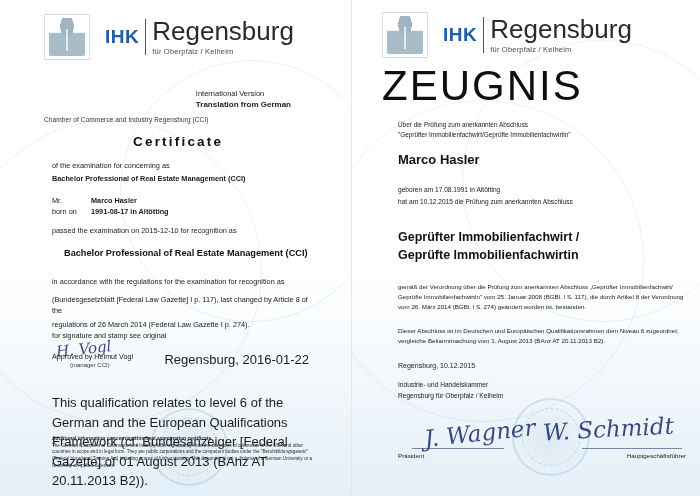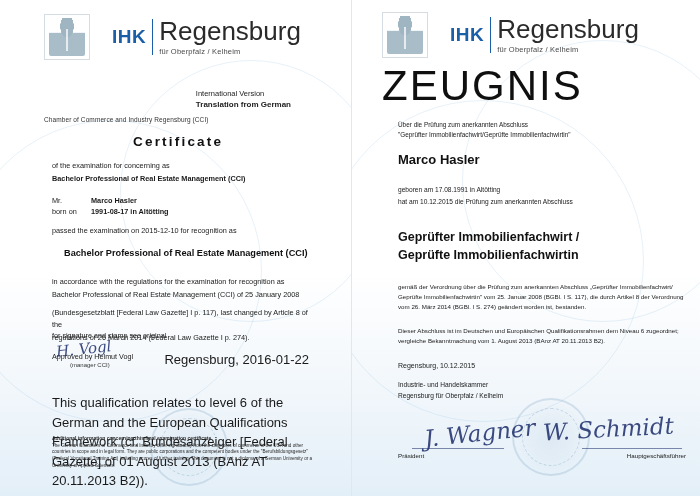--- a/index.html
+++ b/index.html
@@ -61,21 +61,21 @@
     left: 8px; top: 8px; right: 8px; bottom: 8px;
     border-radius: 50%;
     border: 1px dashed rgba(150, 180, 205, 0.45);
   }
 
   
   .logo {
     position: absolute;
     display: flex;
     align-items: center;
-    gap: 22px;
+    gap: 15px;
   }
   .logo-mark {
     width: 44px;
     height: 44px;
     background: #ffffff;
     border: 1px solid #d6dde2;
     position: relative;
     overflow: hidden;
   }
   .logo-mark .figure {
@@ -388,21 +388,20 @@
       </div>
       <div class="l-row">
         <div class="lbl">born on</div>
         <div class="val">1991-08-17 in Altötting</div>
       </div>
       <div class="gap-8"></div>
       <div class="line">passed the examination on 2015-12-10 for recognition as</div>
       <div class="l-degree">Bachelor Professional of Real Estate Management (CCI)</div>
       <div class="gap-5"></div>
       <div class="line">in accordance with the regulations for the examination for recognition as</div>
-      <div class="line">Bachelor Professional of Real Estate Management (CCI) of 25 January 2008</div>
       <div class="gap-5"></div>
       <div class="line">(Bundesgesetzblatt [Federal Law Gazette] I p. 117), last changed by Article 8 of the</div>
       <div class="line">regulations of 26 March 2014 (Federal Law Gazette I p. 274).</div>
     </div>
 
     <div class="sig sig-left-1">H. Vogl</div>
 
     <div class="l-sig-note">for signature and stamp see original</div>
     <div class="l-approved">Approved by Helmut Vogl</div>
     <div class="l-manager">(manager CCI)</div>

